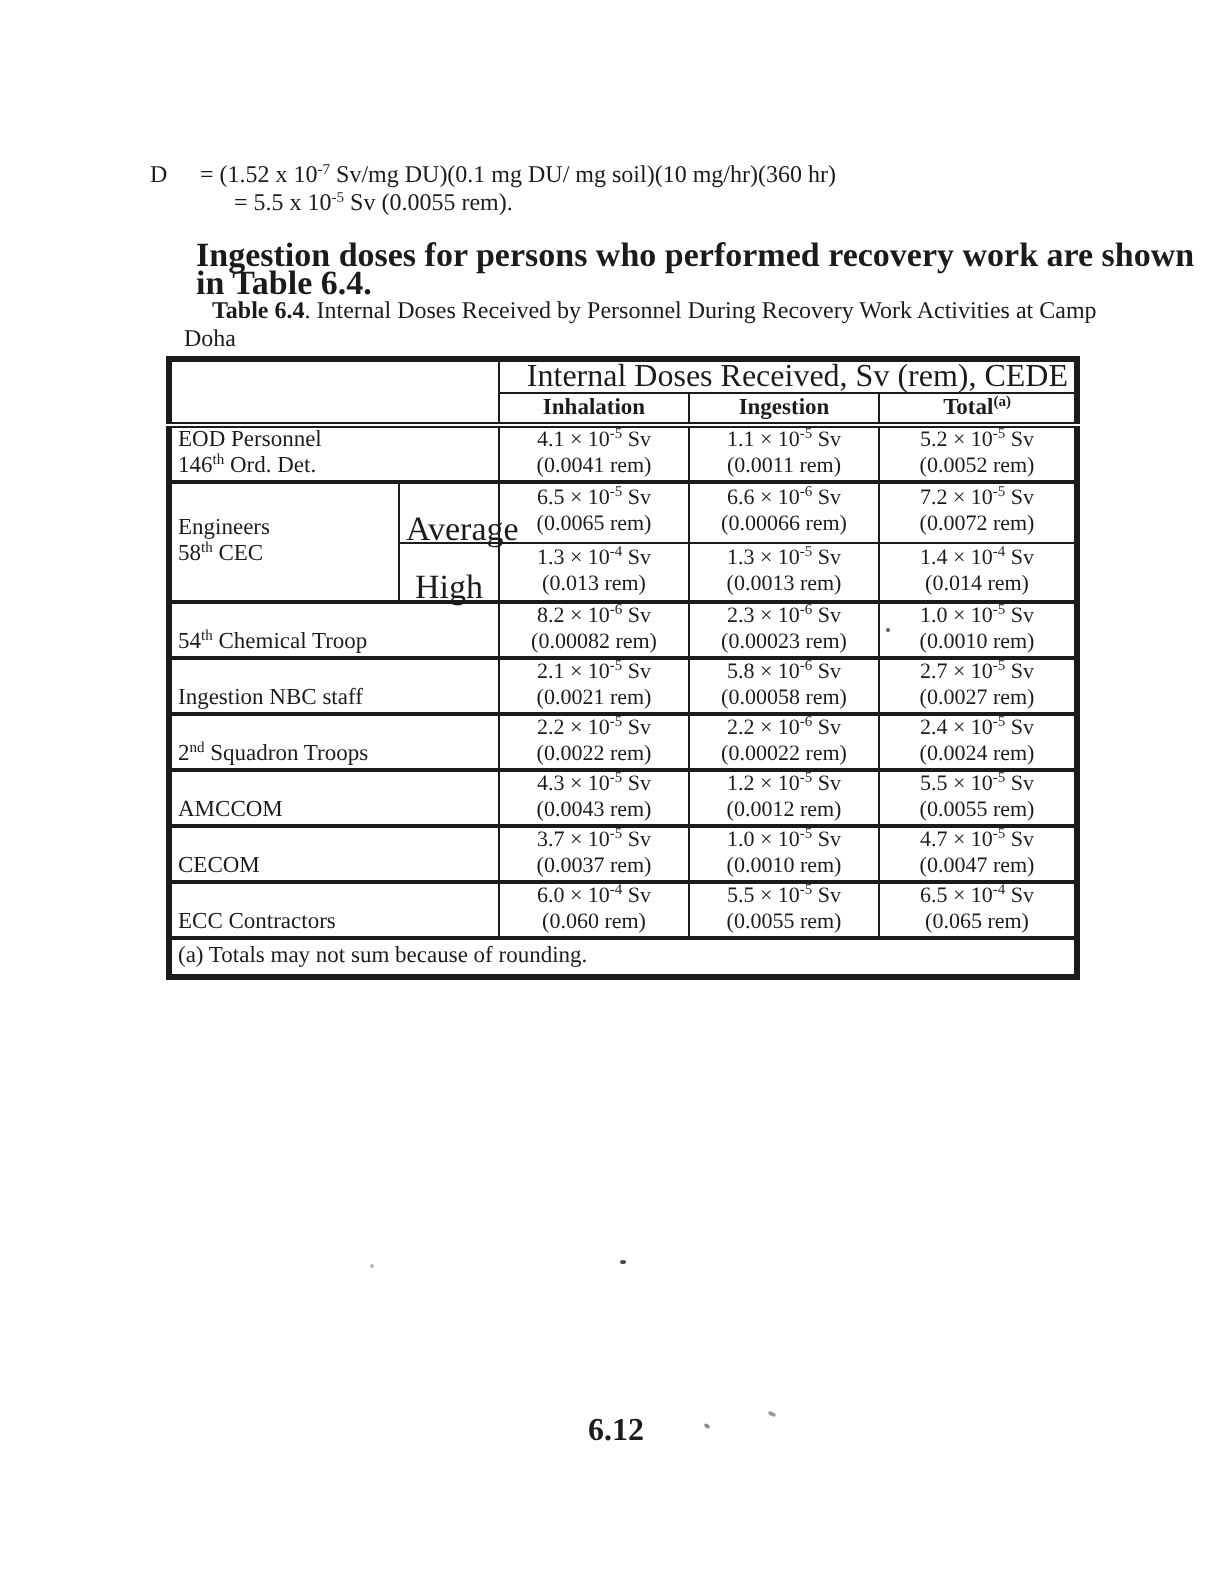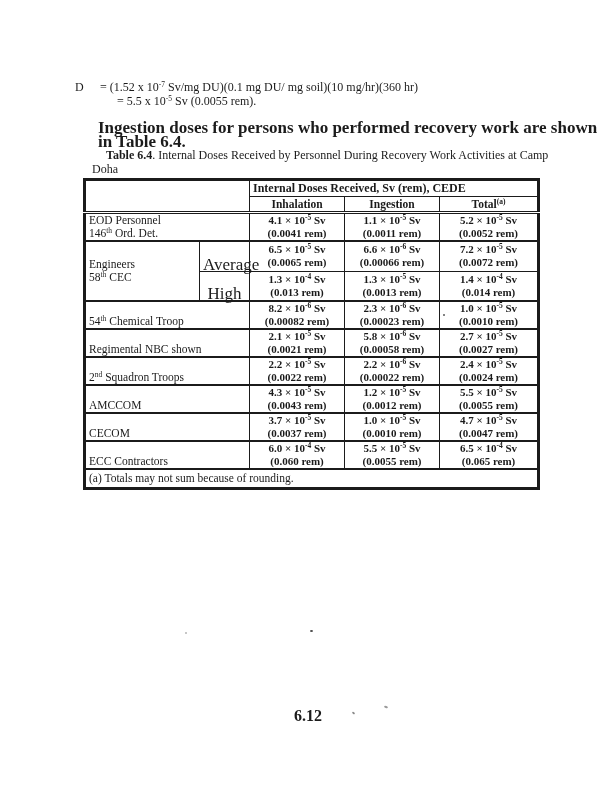--- a/index.html
+++ b/index.html
@@ -35,42 +35,42 @@
   table.dose col.c-lbl{width:115px;}
   table.dose col.c-sub{width:50px;}
   table.dose col.c-inh{width:95px;}
   table.dose col.c-ing{width:95px;}
   table.dose col.c-tot{width:99px;}
   table.dose th, table.dose td{padding:0 3px;}
   thead tr.hr1{height:17px;}
   thead tr.hr2{height:16px;}
   th.corner{border-right:1.5px solid #1b1b1b;border-bottom:3px double #1b1b1b;}
   th.ghdr{
-    font-size:12px;font-weight:bold;text-align:left;vertical-align:middle;
+    font-size:16px;font-weight:normal;text-align:right;vertical-align:middle;
     border-bottom:1.5px solid #1b1b1b;
   }
   th.chdr{
     font-size:11.5px;font-weight:bold;text-align:center;vertical-align:middle;
     border-bottom:3px double #1b1b1b;border-right:1px solid #1b1b1b;
   }
   th.chdr:last-child{border-right:none;}
   tbody td{border-top:2px solid #1b1b1b;vertical-align:middle;}
   tbody tr{height:28px;}
   tbody tr.tall{height:30px;}
   tbody tr.cont td{border-top:1px solid #1b1b1b;}
   td.lbl{
     text-align:left;vertical-align:bottom;padding-left:5px;padding-bottom:2px;
     border-right:1.5px solid #1b1b1b;font-size:11.5px;
   }
   td.grp{vertical-align:middle;padding-bottom:0;font-family:Liberation Serif, serif;}
   td.sub{
     text-align:center;vertical-align:bottom;padding-bottom:3px;
     border-right:1.5px solid #1b1b1b;font-size:17px;
   }
-  td.val{text-align:center;border-right:1px solid #1b1b1b;font-weight:bold;}
+  td.val{text-align:center;border-right:1px solid #1b1b1b;}
   td.val:last-child{border-right:none;}
   tfoot td{
     border-top:2px solid #1b1b1b;height:17px;
     text-align:left;vertical-align:middle;padding-left:5px;font-size:11.5px;margin-top:28px;
   }
   
   .page-number{position:absolute;left:294px;top:707px;font-size:16px;font-weight:bold;}
   
   .speck{position:absolute;border-radius:50%;}
   .sp1{left:310px;top:630px;width:3px;height:2px;background:#4a4a4a;}
@@ -135,21 +135,21 @@
           <td class="val">1.3 × 10<sup>-5</sup> Sv<br>(0.0013 rem)</td>
           <td class="val">1.4 × 10<sup>-4</sup> Sv<br>(0.014 rem)</td>
         </tr>
         <tr>
           <td class="lbl" colspan="2">54<sup>th</sup> Chemical Troop</td>
           <td class="val">8.2 × 10<sup>-6</sup> Sv<br>(0.00082 rem)</td>
           <td class="val">2.3 × 10<sup>-6</sup> Sv<br>(0.00023 rem)</td>
           <td class="val">1.0 × 10<sup>-5</sup> Sv<br>(0.0010 rem)</td>
         </tr>
         <tr>
-          <td class="lbl" colspan="2">Regimental NBC shown</td>
+          <td class="lbl" colspan="2">Ingestion NBC staff</td>
           <td class="val">2.1 × 10<sup>-5</sup> Sv<br>(0.0021 rem)</td>
           <td class="val">5.8 × 10<sup>-6</sup> Sv<br>(0.00058 rem)</td>
           <td class="val">2.7 × 10<sup>-5</sup> Sv<br>(0.0027 rem)</td>
         </tr>
         <tr>
           <td class="lbl" colspan="2">2<sup>nd</sup> Squadron Troops</td>
           <td class="val">2.2 × 10<sup>-5</sup> Sv<br>(0.0022 rem)</td>
           <td class="val">2.2 × 10<sup>-6</sup> Sv<br>(0.00022 rem)</td>
           <td class="val">2.4 × 10<sup>-5</sup> Sv<br>(0.0024 rem)</td>
         </tr>

